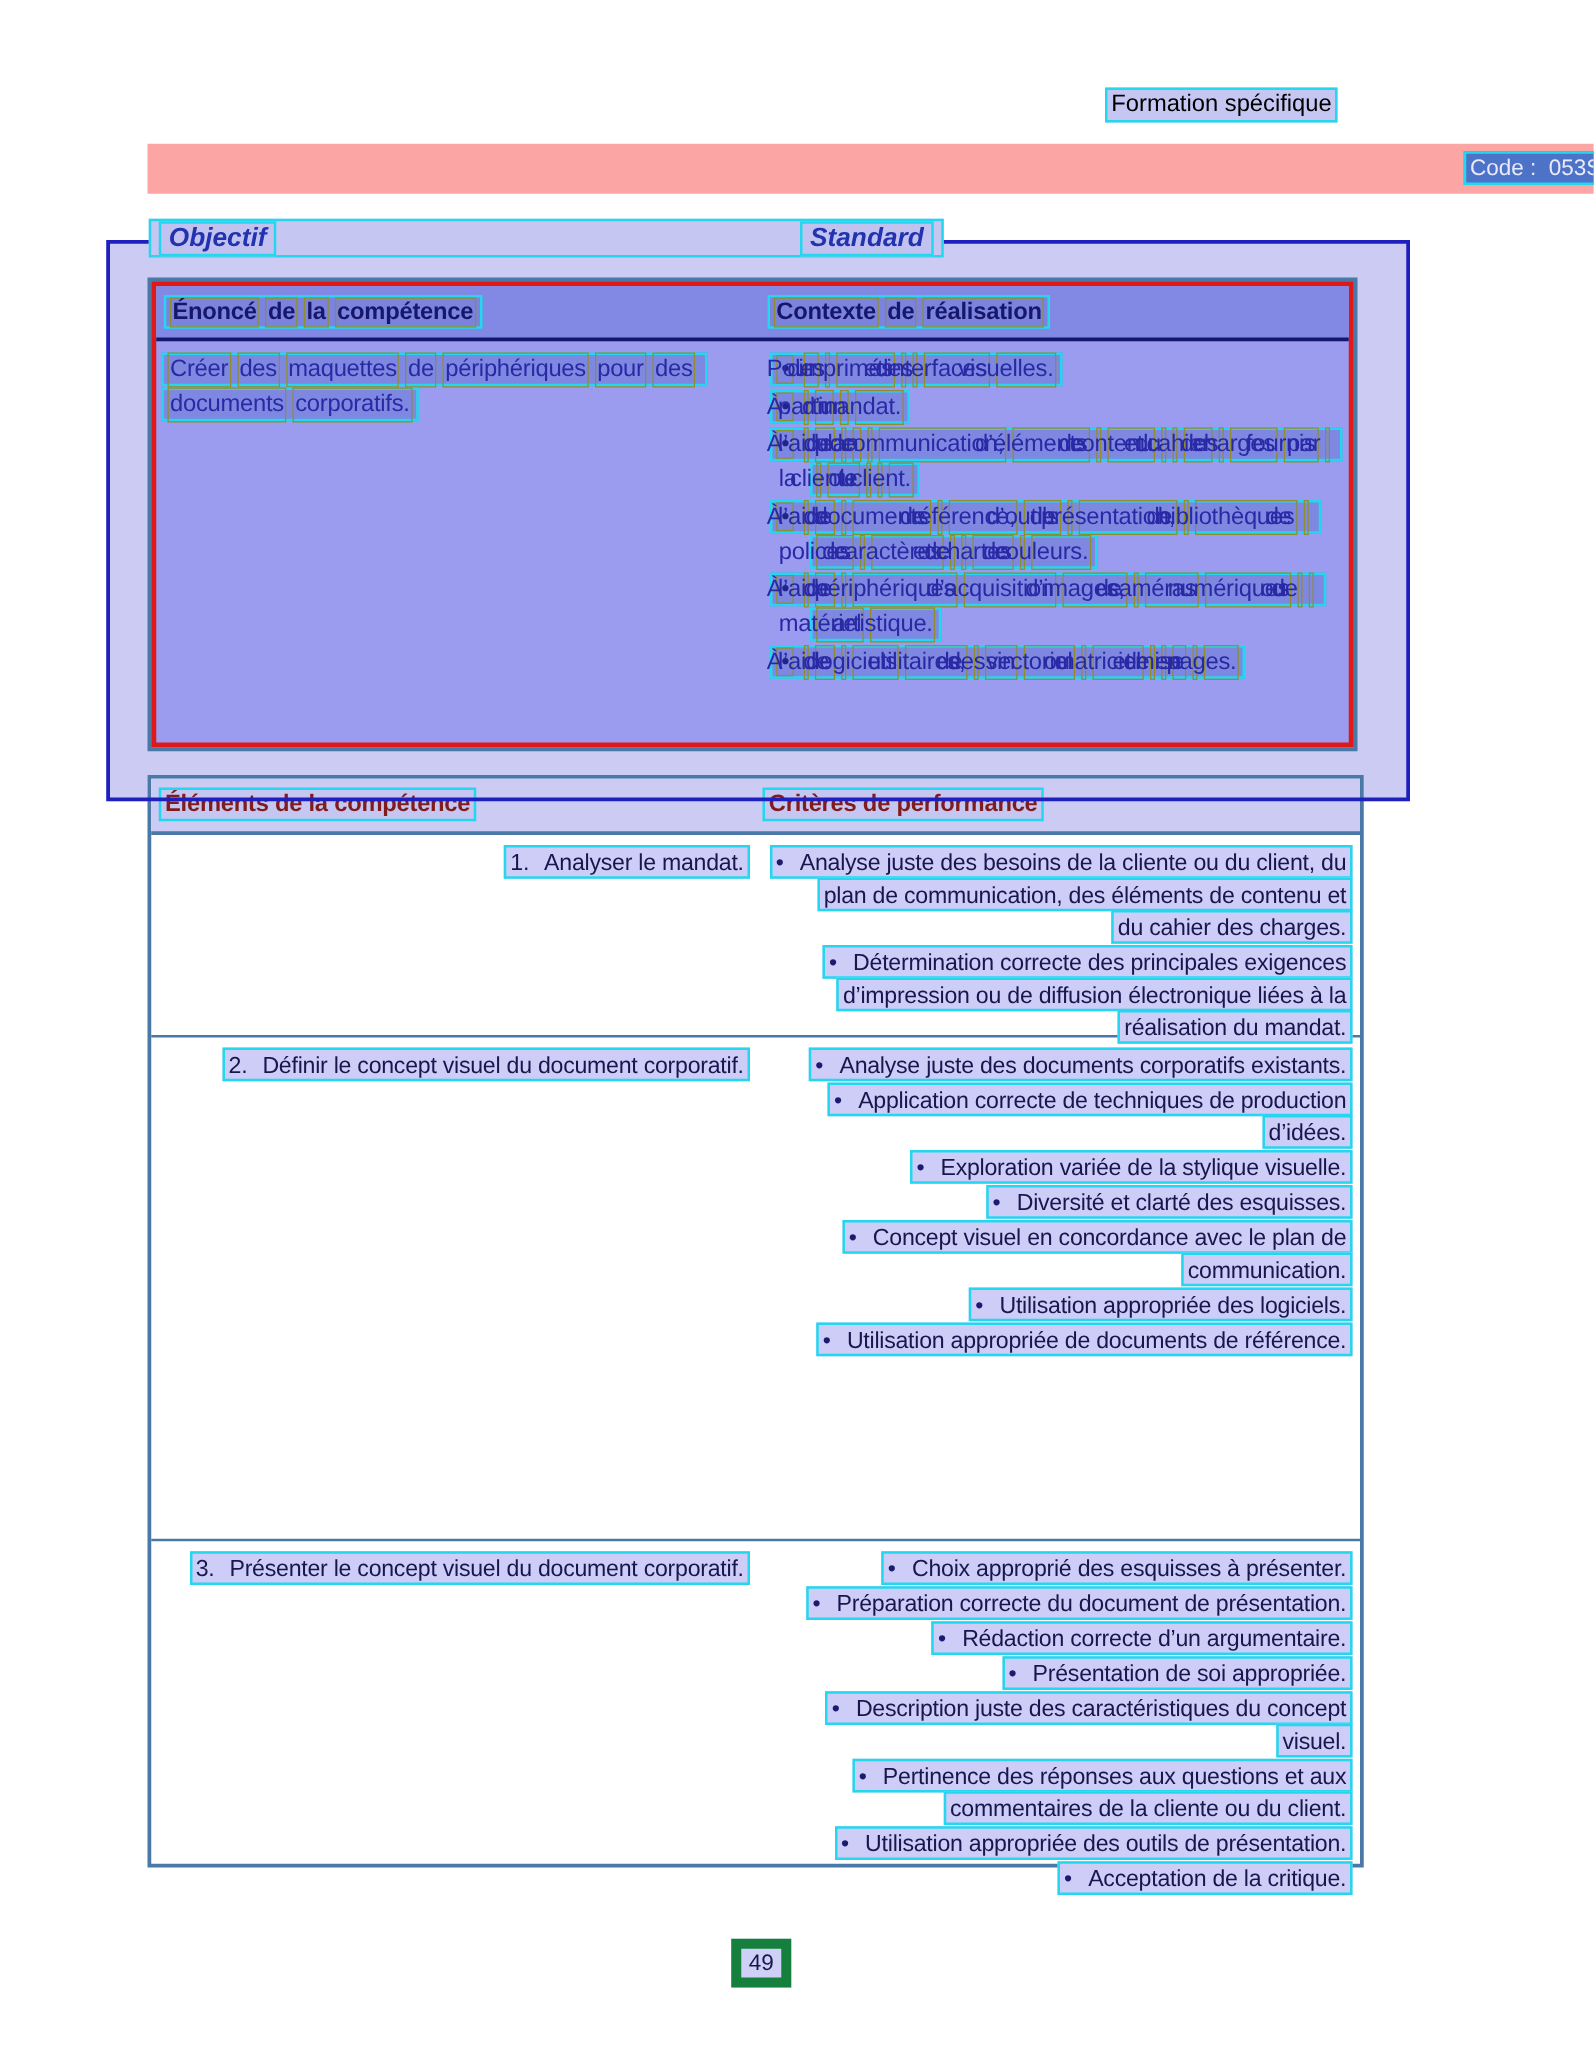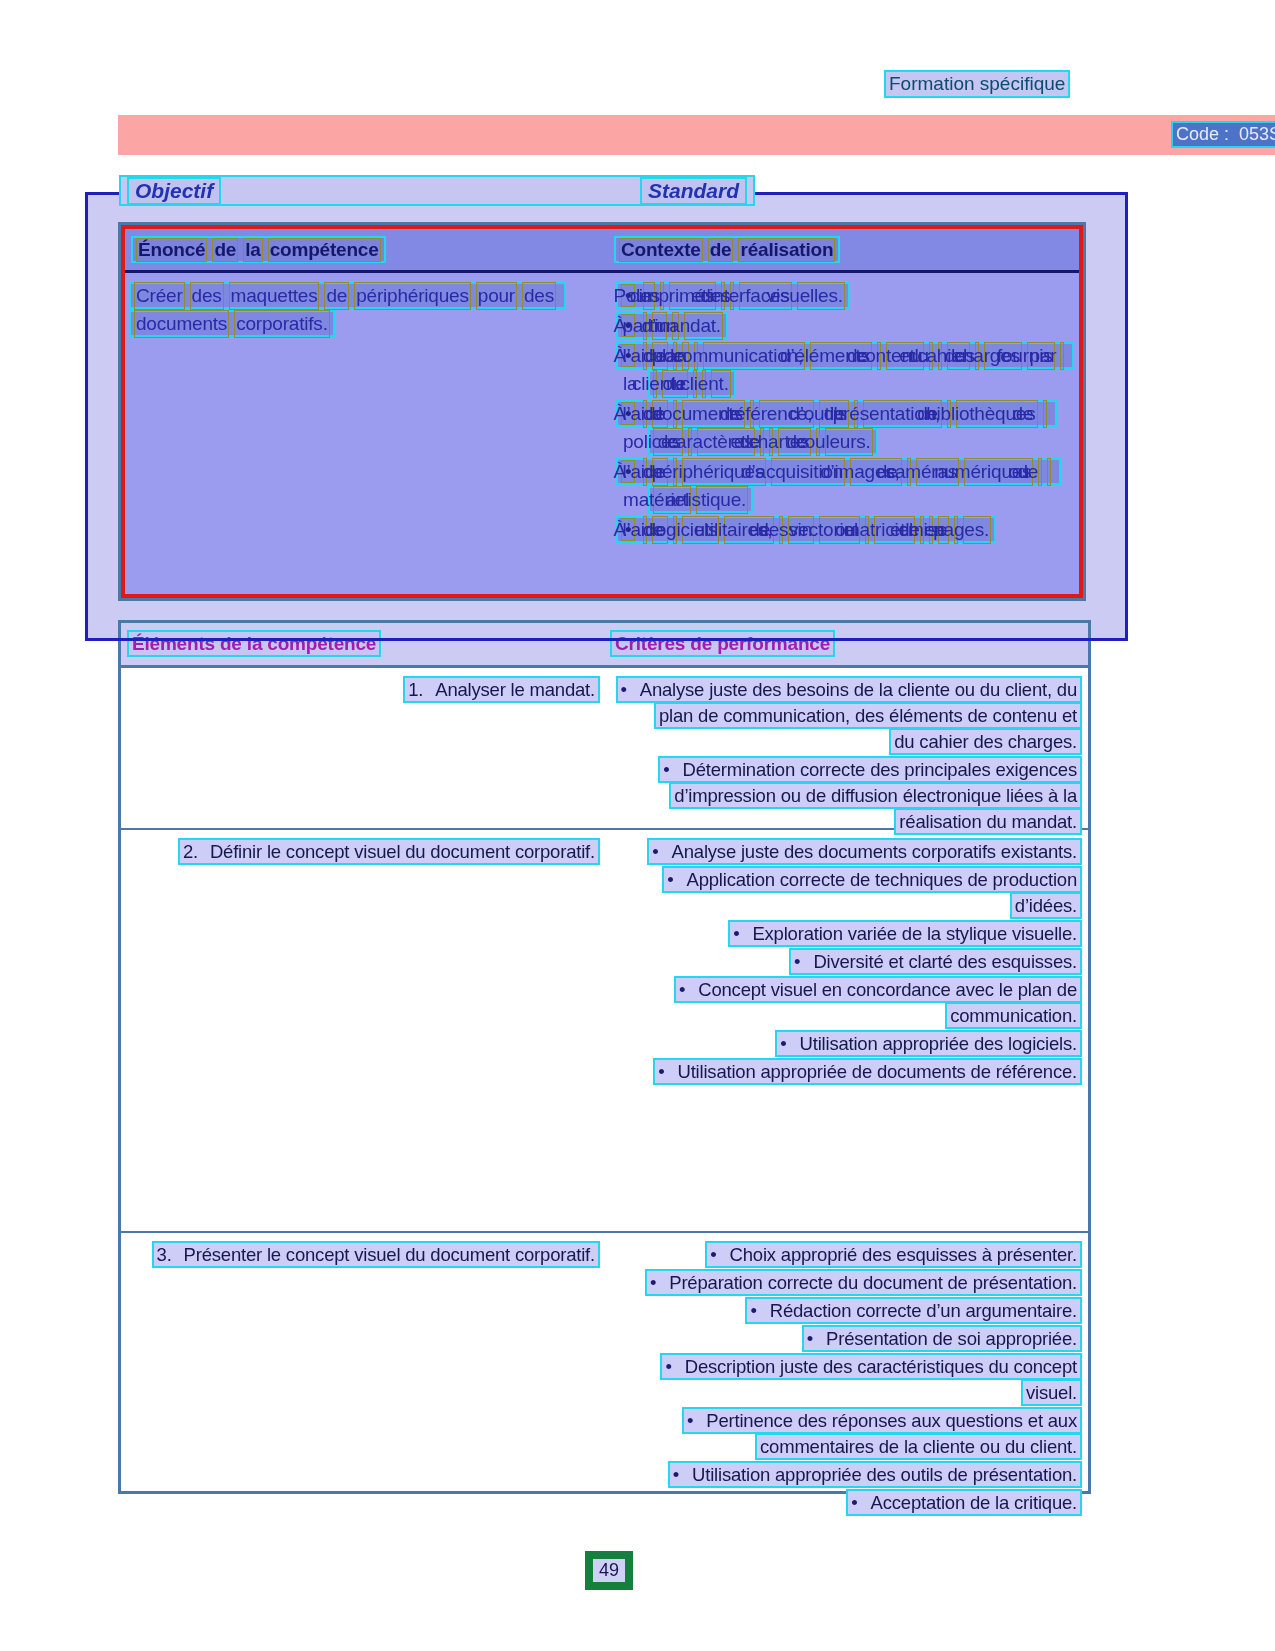--- a/index.html
+++ b/index.html
@@ -10,21 +10,21 @@
   .hl{display:inline;border:2px solid #25d7ee;padding:1px 3px;
       box-decoration-break:clone;-webkit-box-decoration-break:clone;}
   .hl1{background:#7e88e1;}                 
   .hl2{background:#cdcdf8;}                 
   .hlhdr{background:#7b83dd;}               
   .hllav{background:#c6c6f3;}               
   .w{display:inline-block;border:1px solid #8e8e2c;padding:0 1px;margin-right:5px;}
   .w:last-child{margin-right:0;}
 
   
-  .fs-label{position:absolute;left:884px;top:70px;font-size:19px;color:#0c4a6e;z-index:3;}
+  .fs-label{position:absolute;left:884px;top:70px;font-size:19px;color:#000000;z-index:3;}
   .topbar{position:absolute;left:118px;top:115px;width:1175px;height:40px;background:#fca5a5;z-index:2;text-align:right;}
   .codebox{position:absolute;right:7px;top:6px;font-size:18px;color:#e9e9fa;
            background:#4d73c8;white-space:pre;}
 
   
   .outer-fill{position:absolute;left:85px;top:192px;width:1043px;height:449px;background:#cbcbf4;z-index:0;}
   .outer-border{position:absolute;left:85px;top:192px;width:1043px;height:449px;
                 border:3px solid #1f1fbe;box-sizing:border-box;z-index:4;pointer-events:none;}
   .heading-line{position:absolute;left:119px;top:175px;width:636px;height:31px;
                 border:2px solid #25d7ee;background:#c6c6f3;z-index:5;box-sizing:border-box;}
@@ -47,21 +47,21 @@
   .t1 ul{padding:0 4px 0 8px;}
   .t1 li{padding-left:32px;text-indent:-32px;line-height:26px;margin-bottom:2px;}
   .t1 .blt{border:1px solid #8e8e2c;padding:0 3px;margin-right:8px;color:#22228a;}
 
   
   .t2{position:absolute;left:118px;top:620px;width:973px;height:874px;
       border:3px solid #4a79a8;box-sizing:border-box;background:#ffffff;z-index:2;
       color:#17174d;font-size:18.5px;letter-spacing:-0.2px;}
   .t2-head{height:45px;background:#cbcbf4;border-bottom:3px solid #4a79a8;
            display:grid;grid-template-columns:483px 1fr;align-items:center;box-sizing:border-box;}
-  .t2-head .cell{padding-left:6px;font-weight:bold;color:#a21caf;font-size:19px;}
+  .t2-head .cell{padding-left:6px;font-weight:bold;color:#7f1d1d;font-size:19px;}
   .t2row{display:grid;grid-template-columns:483px 1fr;box-sizing:border-box;text-align:right;}
   .t2row + .t2row{border-top:2px solid #4a79a8;}
   .t2row.r1{height:160px;}
   .t2row.r2{height:403px;}
   .t2row.r3{height:340px;}
   .t2 .cellL{padding:9px 4px 0 8px;line-height:26px;}
   .t2 .num{margin-right:12px;}
   .t2 ul{padding:9px 6px 0 10px;}
   .t2 li{padding-left:32px;text-indent:-32px;line-height:26px;margin-bottom:2px;}
   .t2 .blt{margin-right:13px;color:#1b1b70;}

